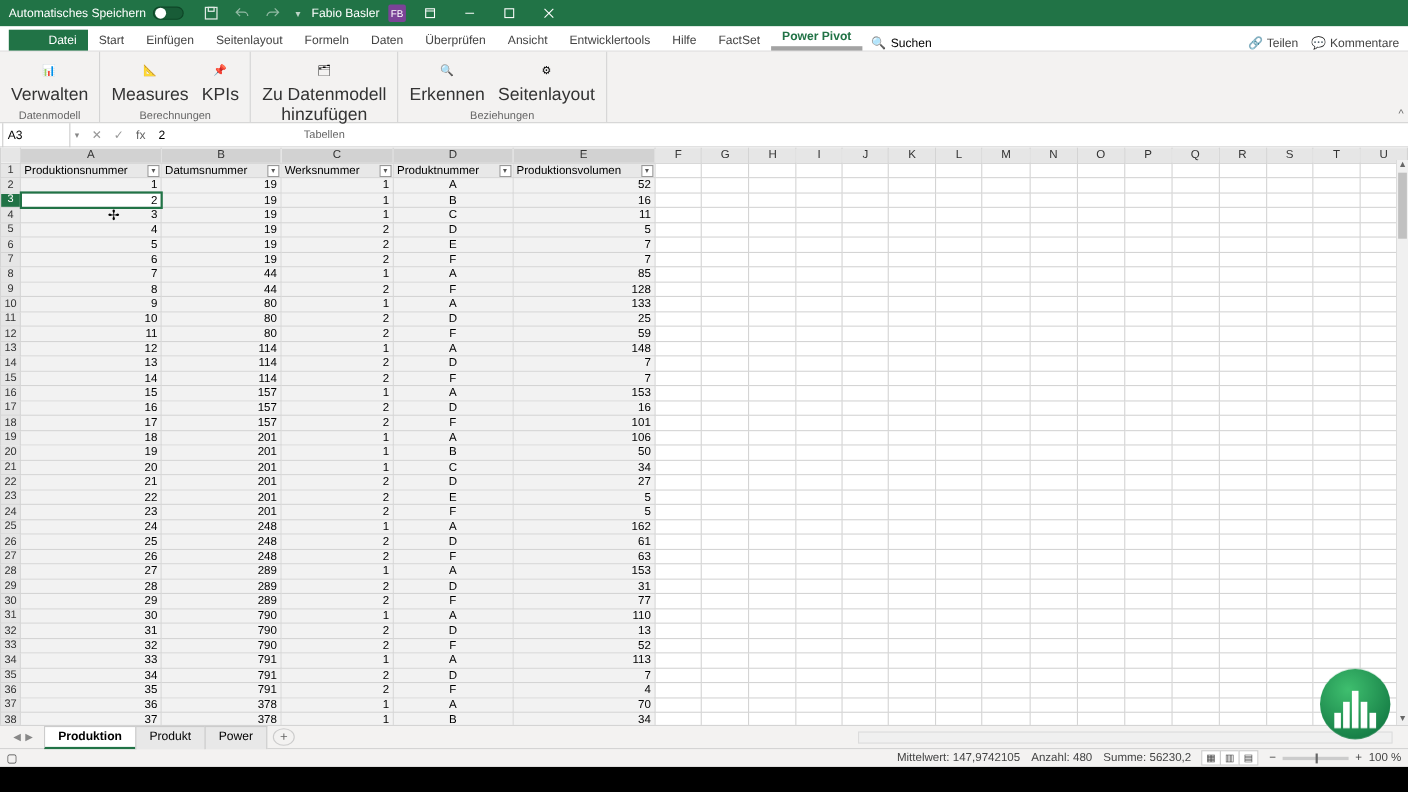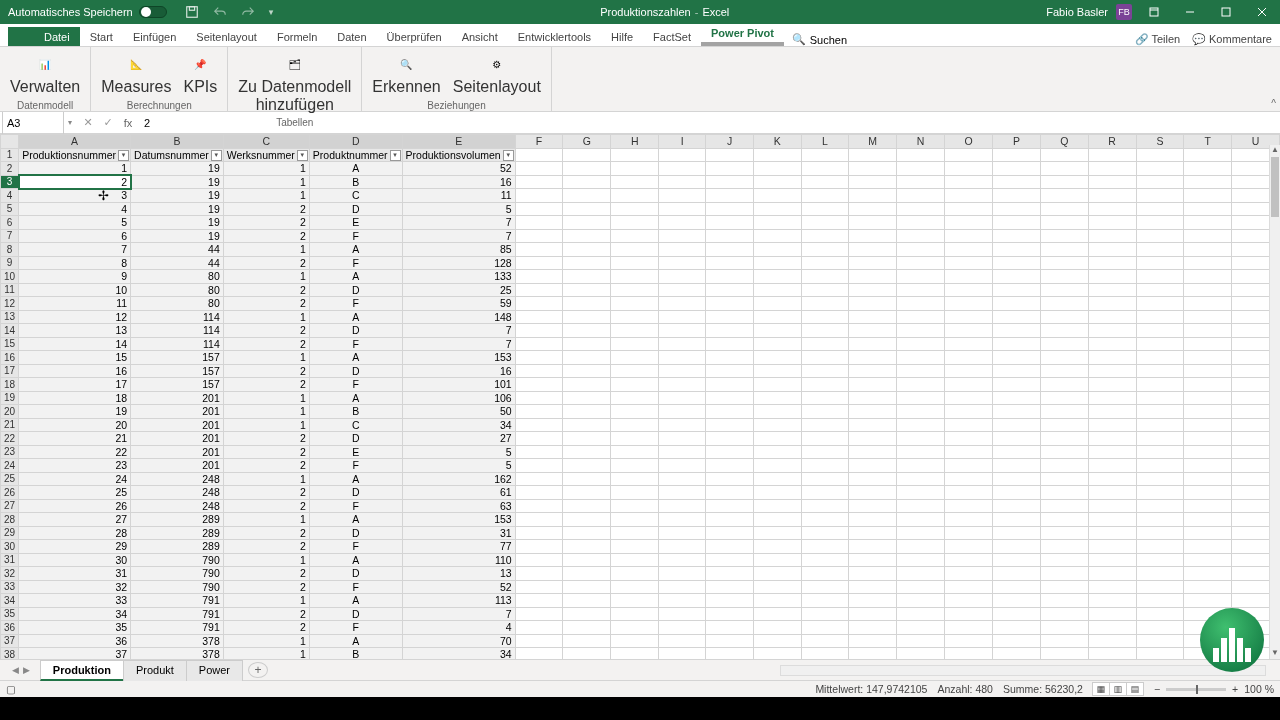--- a/index.html
+++ b/index.html
@@ -54,21 +54,21 @@
 table.sheet { border-collapse: collapse; font-size: 10.5px; table-layout: fixed; }
 table.sheet th, table.sheet td { border: 1px solid #d4d4d4; height: 13.5px; padding: 0 3px; overflow: hidden; white-space: nowrap; }
 .corner { width: 16px; background: #e6e6e6; border: 1px solid #bfbfbf; position: sticky; left: 0; top: 0; }
 .colhead { background: #e6e6e6; text-align: center; font-weight: normal; color: #333; }
 .colhead.sel { background: #d2d2d2; }
 .rowhead { width: 16px; background: #e6e6e6; text-align: center; font-weight: normal; color: #333; font-size: 10px; }
 .rowhead.sel { background: #217346; color: #fff; }
 td.data { text-align: right; background: #f2f2f2; }
 td.data.txt { text-align: center; }
 td.empty { background: #fff; }
-tr.hdr td.data { text-align: left; background: #e8e8e8; position: relative; padding-right: 14px; }
+tr.hdr td.data { text-align: left; background: #e8e8e8; position: relative; padding-right: 30px; }
 tr.hdr td.data .filter { position: absolute; right: 1px; top: 1px; width: 11px; height: 11px; border: 1px solid #999; background: #fff; display: flex; align-items: center; justify-content: center; font-size: 7px; color: #555; }
 .active-cell { outline: 2px solid #217346; outline-offset: -1px; background: #fff !important; }
 .cursor-plus { position: absolute; left: 98px; top: 54px; font-size: 13px; color: #000; pointer-events: none; z-index: 5; }
 .vscroll { position: absolute; right: 0; top: 11px; width: 11px; bottom: 0; background: #f0f0f0; border-left: 1px solid #dcdcdc; }
 .vscroll .thumb { position: absolute; left: 1px; right: 1px; top: 12px; height: 60px; background: #c1c1c1; }
 .vscroll .arr { position: absolute; left: 0; right: 0; height: 11px; text-align: center; font-size: 8px; color: #666; }
 
 
 .sheettabs { height: 21px; background: #f3f2f1; border-top: 1px solid #d4d4d4; display: flex; align-items: center; font-size: 11px; padding-left: 12px; position: relative; }
 .navarrows { display: flex; gap: 4px; color: #888; padding-right: 10px; font-size: 9px; }
@@ -106,23 +106,20 @@
             <rect x="2" y="2" width="12" height="12"></rect>
             <rect x="5" y="2" width="6" height="4"></rect>
           </svg></span>
       <span class="tb-icon" style="opacity:.5"><svg viewBox="0 0 16 16" fill="none" stroke="#fff" stroke-width="1.3">
             <path d="M6 3 2 7l4 4M2 7h8a4 4 0 0 1 4 4"></path>
           </svg></span>
       <span class="tb-icon" style="opacity:.5"><svg viewBox="0 0 16 16" fill="none" stroke="#fff" stroke-width="1.3">
             <path d="M10 3l4 4-4 4M14 7H6a4 4 0 0 0-4 4"></path>
           </svg></span>
       <span style="opacity:.7;font-size:9px">▾</span>
-    </div>
-    <div class="tb-center">
-      <span>Produktionszahlen</span><span class="dash">-</span><span>Excel</span>
     </div>
     <div class="account">
       <span>Fabio Basler</span>
       <span class="avatar">FB</span>
     </div>
     <div class="winbtns">
       <div class="winbtn">
           <svg viewBox="0 0 10 10" stroke="#fff" fill="none">
             <rect x="1" y="1" width="8" height="8"></rect>
             <line x1="1" y1="3" x2="9" y2="3"></line>

